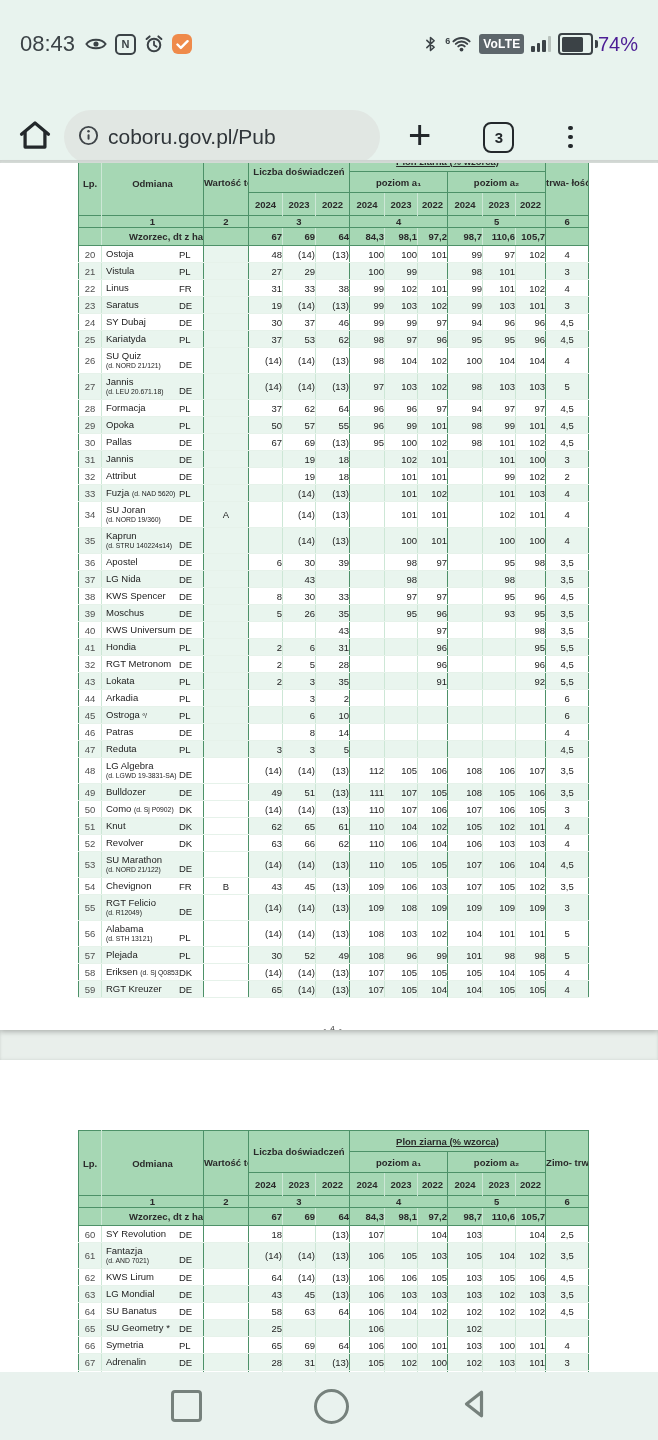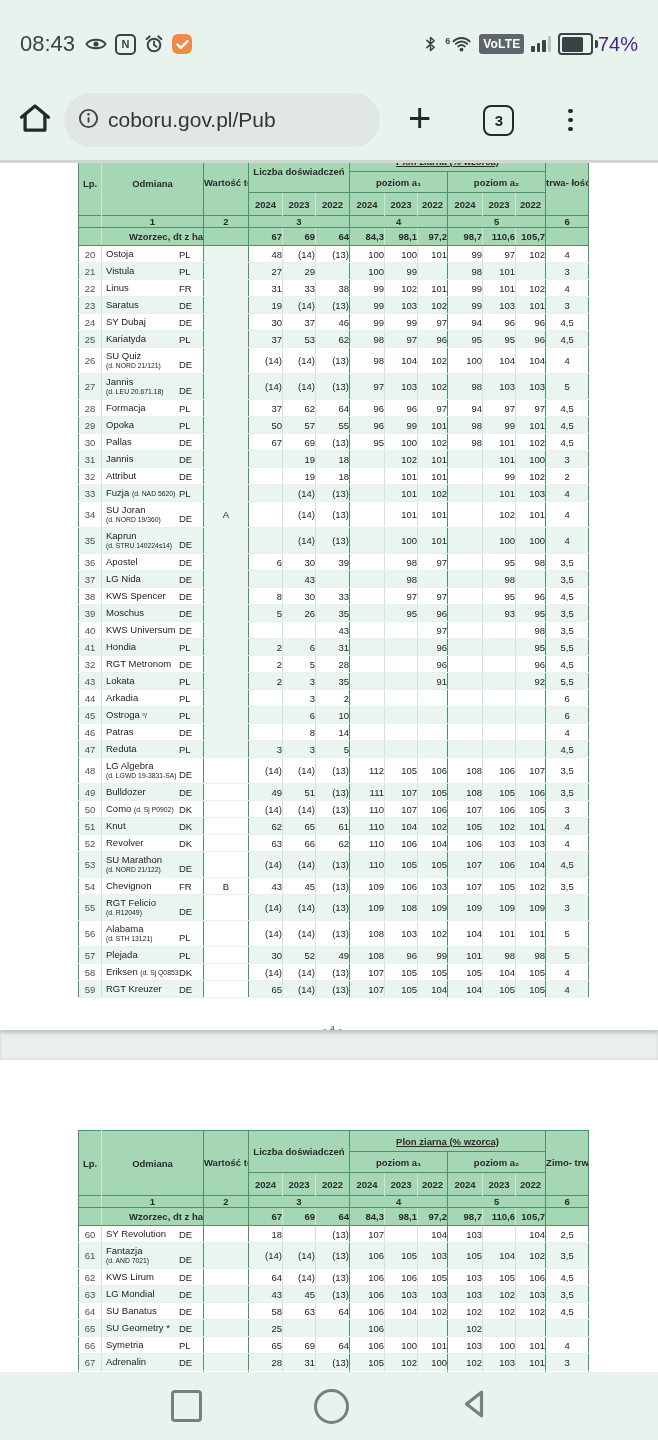--- a/index.html
+++ b/index.html
@@ -20,21 +20,21 @@
   .bars i{display:block;width:3.5px;border-radius:1px;background:#3b4246;}
   .bars i:nth-child(1){height:6px;}.bars i:nth-child(2){height:9px;}
   .bars i:nth-child(3){height:12px;}.bars i:nth-child(4){height:16px;background:#b9c2bd;}
   .batt{display:flex;align-items:center;}
   .bb{width:28px;height:15px;border:2.4px solid #3b4246;border-radius:4px;padding:1.5px;box-sizing:content-box;display:block;}
   .bf{display:block;height:100%;background:#3b4246;border-radius:1.5px;}
   .bn{width:3px;height:8px;background:#3b4246;border-radius:0 2px 2px 0;margin-left:1.5px;}
   .pct{font-size:20px;color:#4c1d95;}
 
   
-  .toolbar{position:absolute;top:84px;left:0;width:658px;height:72px;display:flex;align-items:center;padding:0 18px;box-sizing:border-box;}
+  .toolbar{position:absolute;top:101px;left:0;width:658px;height:72px;display:flex;align-items:center;padding:0 18px;box-sizing:border-box;}
   .pill{margin-left:12px;width:316px;height:54px;border-radius:27px;background:#e1e7e3;display:flex;align-items:center;padding:0 14px;box-sizing:border-box;gap:9px;overflow:hidden;}
   .url{font-size:21px;color:#30363a;white-space:nowrap;overflow:hidden;flex:1;}
   .plus{font-size:40px;font-weight:300;color:#23282b;margin-left:28px;line-height:1;margin-top:-5px;}
   .tabbox{width:27px;height:27px;border:2.6px solid #23282b;border-radius:8px;display:flex;align-items:center;justify-content:center;font-size:15px;font-weight:bold;color:#23282b;margin-left:52px;}
   .kebab{display:flex;flex-direction:column;gap:4.5px;margin-left:50px;padding:4px;}
   .kebab i{width:4.5px;height:4.5px;border-radius:50%;background:#23282b;display:block;}
 
   
   .viewer{position:absolute;top:160px;left:0;width:658px;height:1280px;background:#e9efeb;box-shadow:inset 0 2px 3px rgba(0,0,0,.12);}
   .page{background:#fff;width:658px;box-shadow:0 2px 5px rgba(0,0,0,.25);}

